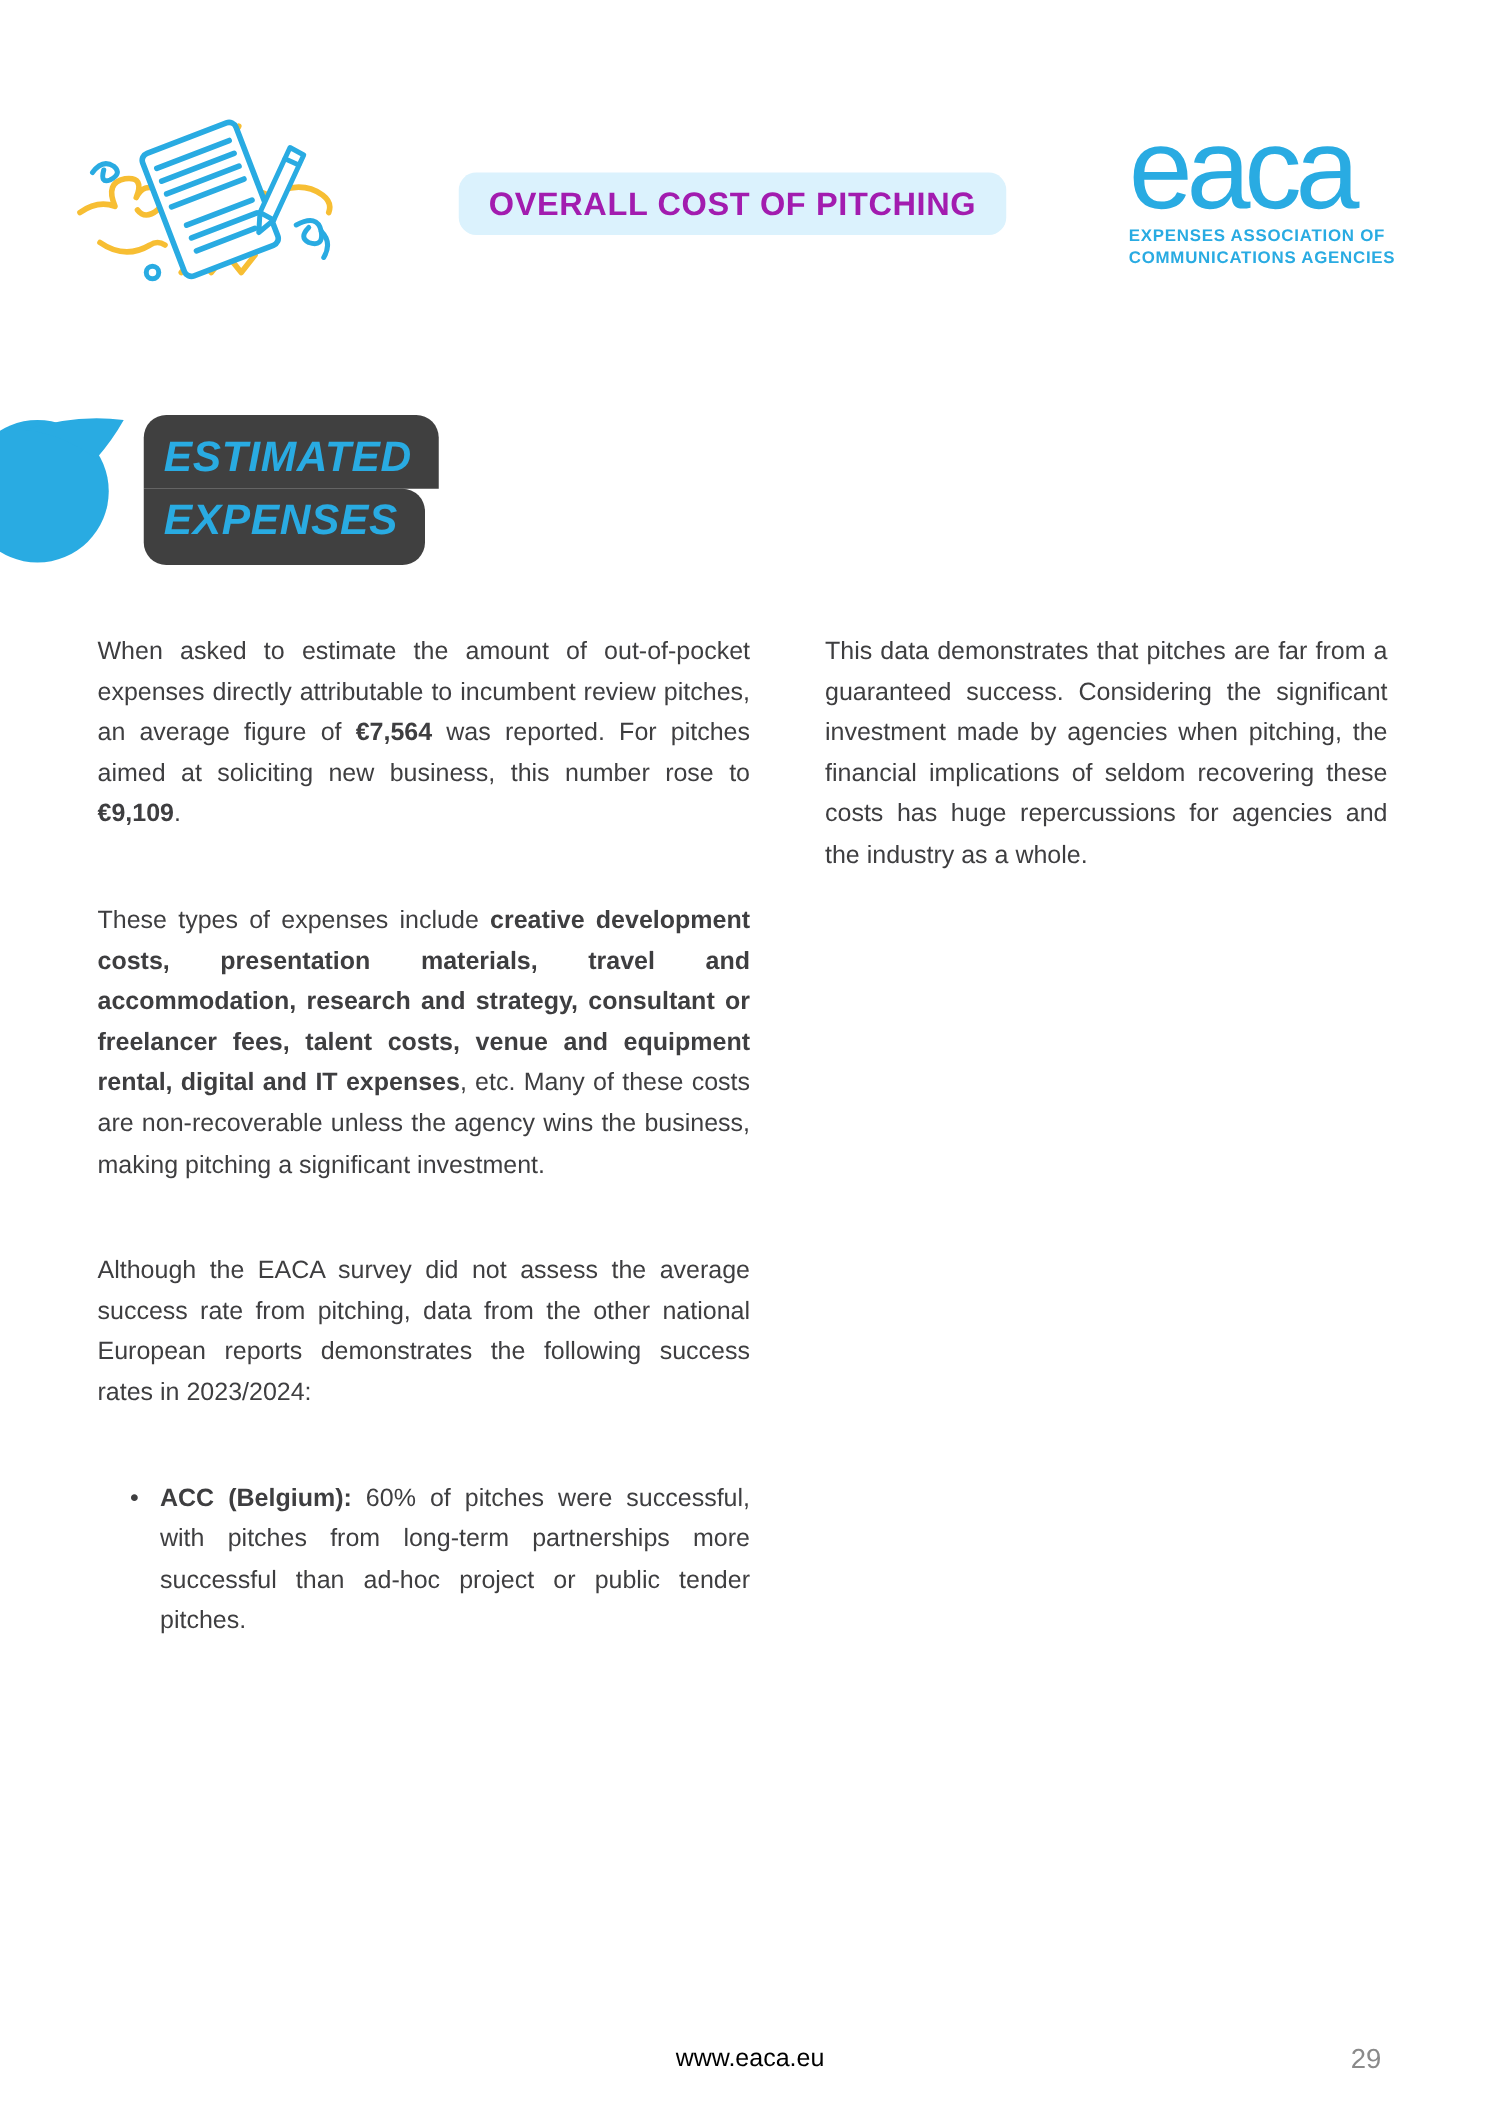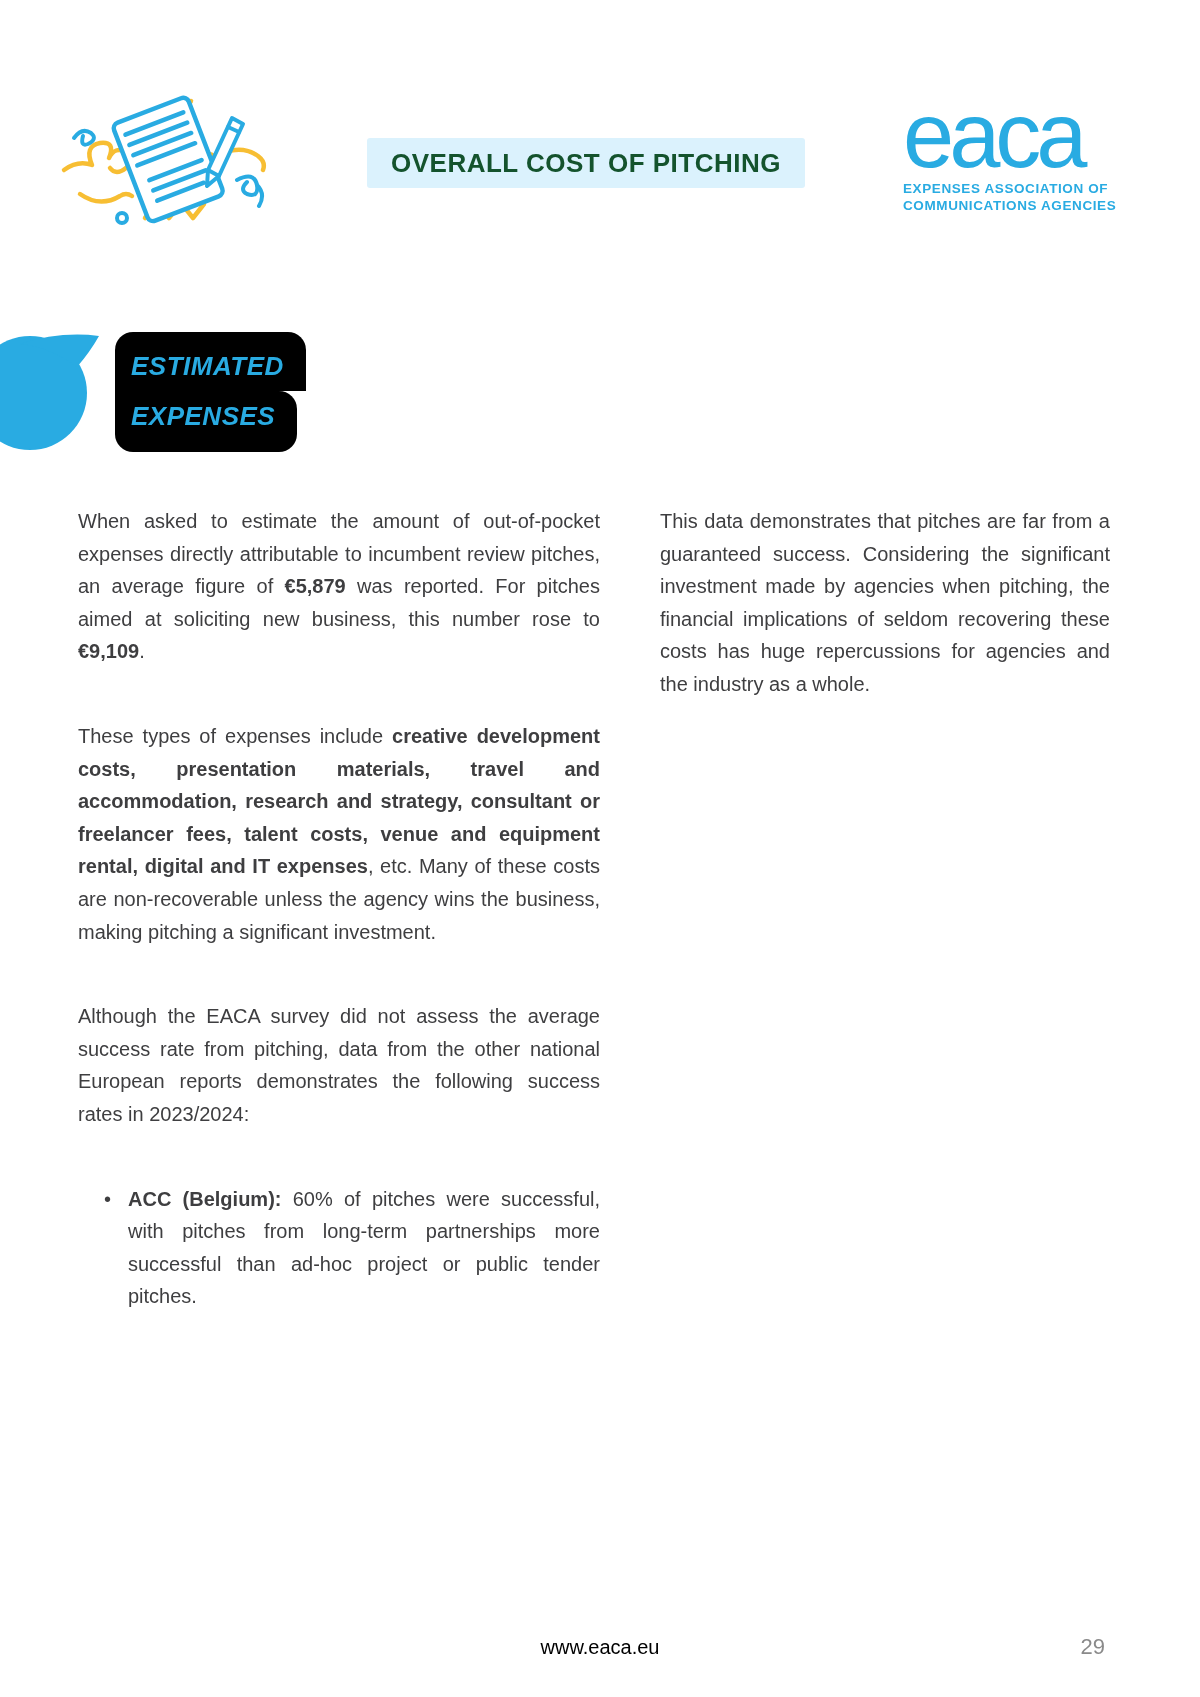--- a/index.html
+++ b/index.html
@@ -4,35 +4,35 @@
 <style>
   html,body{margin:0;padding:0;}
   body{
     width:1200px;height:1697px;position:relative;background:#ffffff;
     font-family:"Liberation Sans", sans-serif;overflow:hidden;
   }
   
   .illustration{position:absolute;left:58px;top:72px;width:210px;height:160px;}
   .title-pill{
     position:absolute;left:367px;top:138px;height:50px;line-height:50px;
-    background:#DBF2FD;border-radius:3px;padding:0 24px;
-    color:#14532d;font-size:26px;font-weight:bold;letter-spacing:.5px;white-space:nowrap;
+    background:#DBF2FD;border-radius:14px;padding:0 24px;
+    color:#a21caf;font-size:26px;font-weight:bold;letter-spacing:.5px;white-space:nowrap;
   }
   .logo{position:absolute;left:903px;top:96px;width:260px;color:#29ABE2;}
   .logo .wordmark{
     font-size:92px;font-weight:normal;letter-spacing:-5px;line-height:78px;
     display:block;
   }
   .logo .tagline{font-size:13.5px;font-weight:bold;letter-spacing:.6px;line-height:17px;margin-top:6px;}
   
   .bubble{position:absolute;left:0;top:330px;width:102px;height:126px;}
   .section-heading{position:absolute;left:115px;top:332px;}
   .section-heading span{
-    display:table;background:#000000;color:#29ABE2;
-    font-size:26px;font-weight:bold;font-style:italic;line-height:44px;
+    display:table;background:#404040;color:#29ABE2;
+    font-size:34px;font-weight:bold;font-style:italic;line-height:44px;
     letter-spacing:.5px;
   }
   .section-heading .l1{padding:12px 22px 3px 16px;border-radius:18px 18px 0 0;}
   .section-heading .l2{padding:3px 22px 14px 16px;border-radius:0 18px 18px 18px;text-align:right;}
   
   .columns{
     position:absolute;left:78px;top:505px;width:1032px;
     display:flex;color:#3E3E40;font-size:20px;line-height:32.6px;
   }
   .col-left{width:522px;margin-right:60px;}
@@ -108,21 +108,21 @@
   <path d="M 20 14 Q 60 1 99 6 Q 90 22 77 37 Q 50 17 20 14 Z" fill="#29ABE2"></path>
 </svg>
 
 <div class="section-heading">
   <span class="l1">ESTIMATED</span>
   <span class="l2">EXPENSES</span>
 </div>
 
 <div class="columns">
   <div class="col-left">
-    <p><span>When asked to estimate the amount of out-of-pocket expenses directly attributable to incumbent review pitches, an average figure of </span><span class="b">€5,879</span><span> was reported. For pitches aimed at soliciting new business, this number rose to </span><span class="b">€9,109</span><span>.</span></p>
+    <p><span>When asked to estimate the amount of out-of-pocket expenses directly attributable to incumbent review pitches, an average figure of </span><span class="b">€7,564</span><span> was reported. For pitches aimed at soliciting new business, this number rose to </span><span class="b">€9,109</span><span>.</span></p>
     <p><span>These types of expenses include </span><span class="b">creative development costs, presentation materials, travel and accommodation, research and strategy, consultant or freelancer fees, talent costs, venue and equipment rental, digital and IT expenses</span><span>, etc. Many of these costs are non-recoverable unless the agency wins the business, making pitching a significant investment.</span></p>
     <p><span>Although the EACA survey did not assess the average success rate from pitching, data from the other national European reports demonstrates the following success rates in 2023/2024:</span></p>
     <ul class="bullets">
       <li><span class="b">ACC (Belgium):</span><span> 60% of pitches were successful, with pitches from long-term partnerships more successful than ad-hoc project or public tender pitches.</span></li>
     </ul>
   </div>
   <div class="col-right">
     <p><span>This data demonstrates that pitches are far from a guaranteed success. Considering the significant investment made by agencies when pitching, the financial implications of seldom recovering these costs has huge repercussions for agencies and the industry as a whole.</span></p>
   </div>
 </div>

